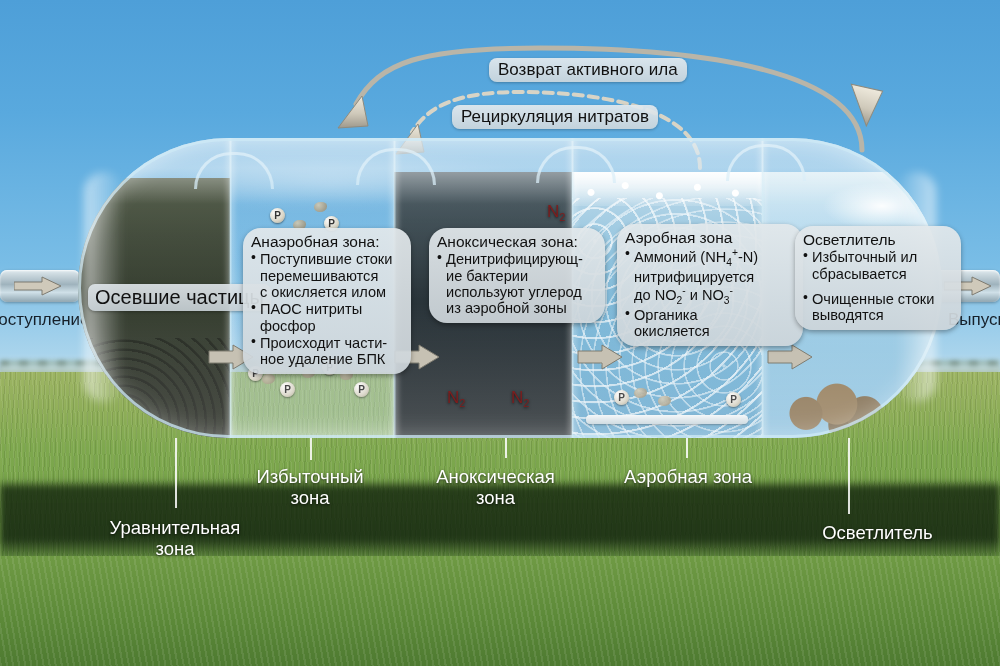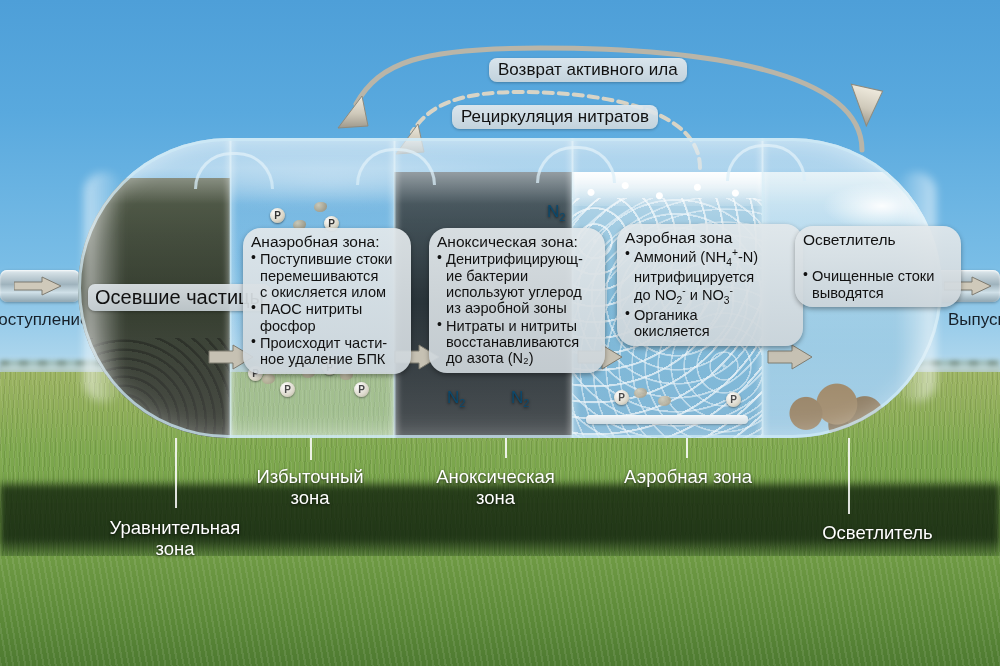--- a/index.html
+++ b/index.html
@@ -188,21 +188,21 @@
   
   .leader{position:absolute;width:2px;background:rgba(255,255,255,.85);}
   .botlabel{position:absolute;color:#fff;font-size:18.5px;text-align:center;
     text-shadow:0 1px 3px rgba(0,0,0,.75);line-height:1.12;white-space:pre-line;}
 
   
   .psym{position:absolute;width:15px;height:15px;border-radius:50%;
     background:radial-gradient(circle at 34% 30%,#fff,#d7d3c4 60%,#a79f8a);
     color:#2a2a2a;font-size:10px;line-height:15px;text-align:center;font-weight:700;
     box-shadow:0 1px 2px rgba(0,0,0,.5);}
-  .n2{position:absolute;color:#0c4a6e;font-size:17px;text-shadow:0 1px 3px rgba(0,0,0,.7);}
+  .n2{position:absolute;color:#7f1d1d;font-size:17px;text-shadow:0 1px 3px rgba(0,0,0,.7);}
   .n2 sub{font-size:11px;}
   .floc{position:absolute;width:13px;height:10px;border-radius:50% 40% 55% 45%;
     background:radial-gradient(circle at 35% 30%,#cfc7b0,#8a8068);opacity:.9;}
 
   .sup{font-size:.7em;vertical-align:super;}
   .sub{font-size:.7em;vertical-align:sub;}
 </style>
 </head>
 <body>
 
@@ -344,41 +344,40 @@
     </ul>
   </div>
 
   <div class="callout" style="left:429px;top:228px;width:160px;">
     <div class="title">Аноксическая зона:</div>
     <ul>
       <li>Денитрифицирующ-
 ие бактерии
 используют углерод
 из аэробной зоны</li>
-      <li>Нитраты и нитриты
-восстанавливаются
-до азота (N₂)</li>
     </ul>
   </div>
 
   <div class="callout" style="left:617px;top:224px;width:170px;">
     <div class="title">Аэробная зона</div>
     <ul>
       <li>Аммоний (NH<span class="sub">4</span><span class="sup">+</span>-N)
 нитрифицируется
 до NO<span class="sub">2</span><span class="sup">-</span> и NO<span class="sub">3</span><span class="sup">-</span></li>
       <li>Органика
 окисляется</li>
     </ul>
   </div>
 
   <div class="callout" style="left:795px;top:226px;width:150px;">
     <div class="title">Осветлитель</div>
     <ul>
-      <li style="margin-top:20px;">Очищенные стоки
+      <li>Избыточный ил
+сбрасывается</li>
+      <li style="margin-top:9px;">Очищенные стоки
 выводятся</li>
     </ul>
   </div>
 
   <div class="leader" style="left:175px;top:438px;height:70px;"></div>
   <div class="leader" style="left:310px;top:438px;height:22px;"></div>
   <div class="leader" style="left:505px;top:438px;height:20px;"></div>
   <div class="leader" style="left:686px;top:438px;height:20px;"></div>
   <div class="leader" style="left:848px;top:438px;height:76px;"></div>
 

